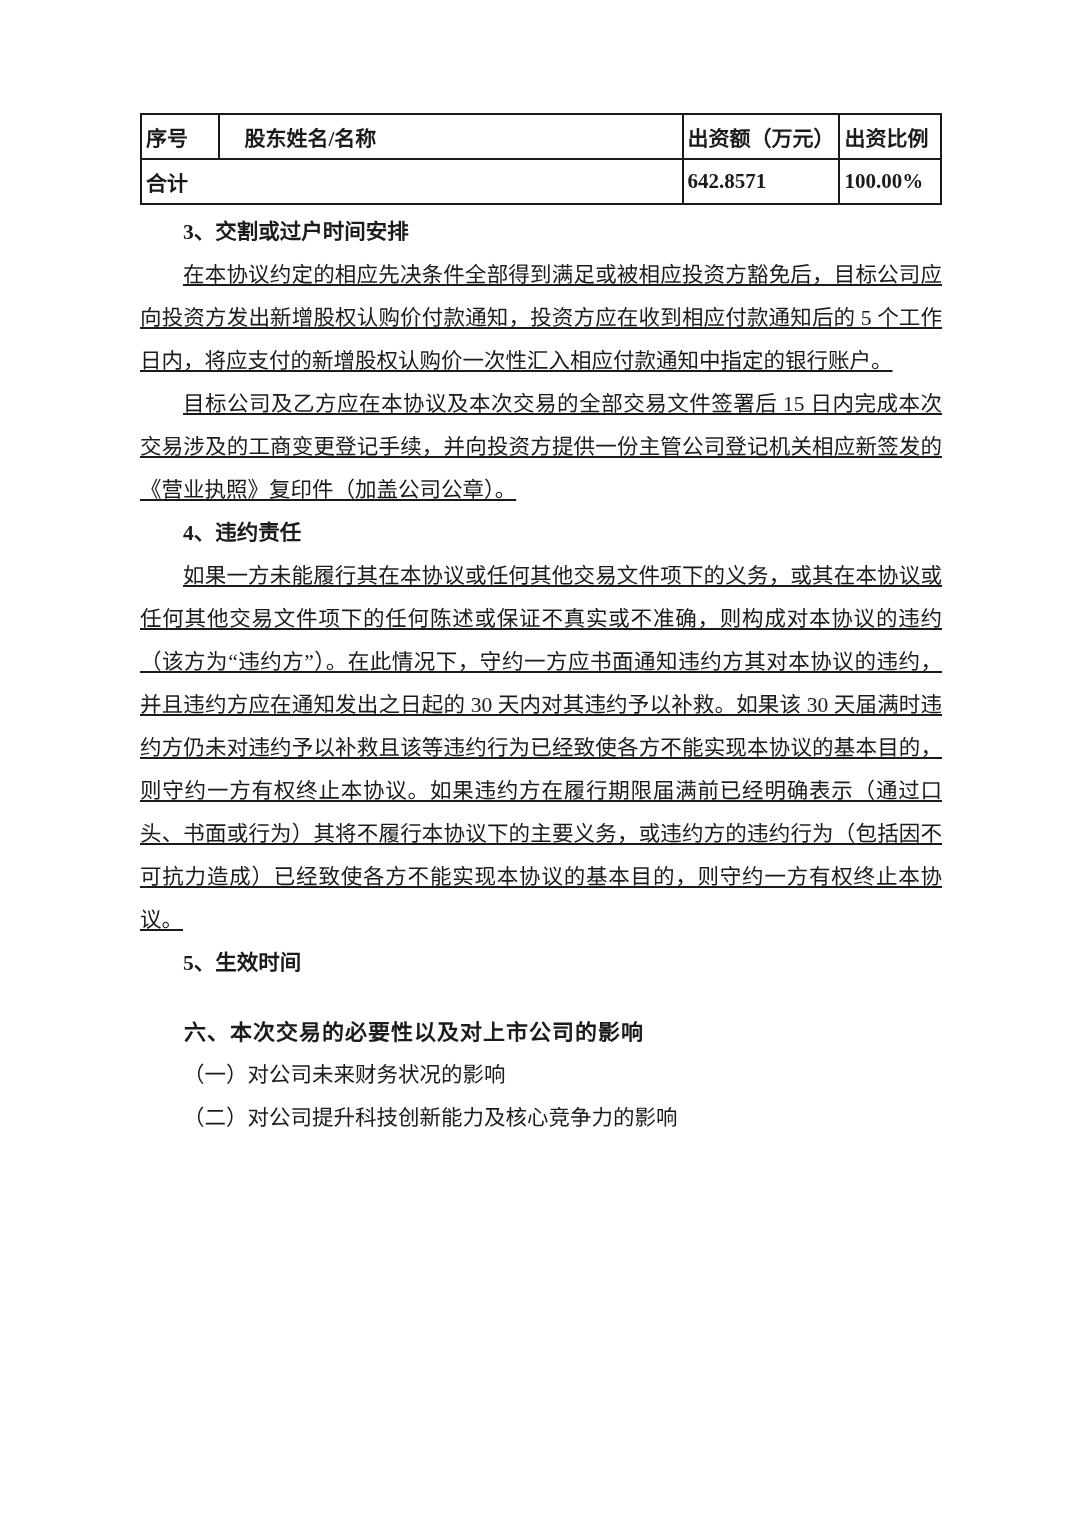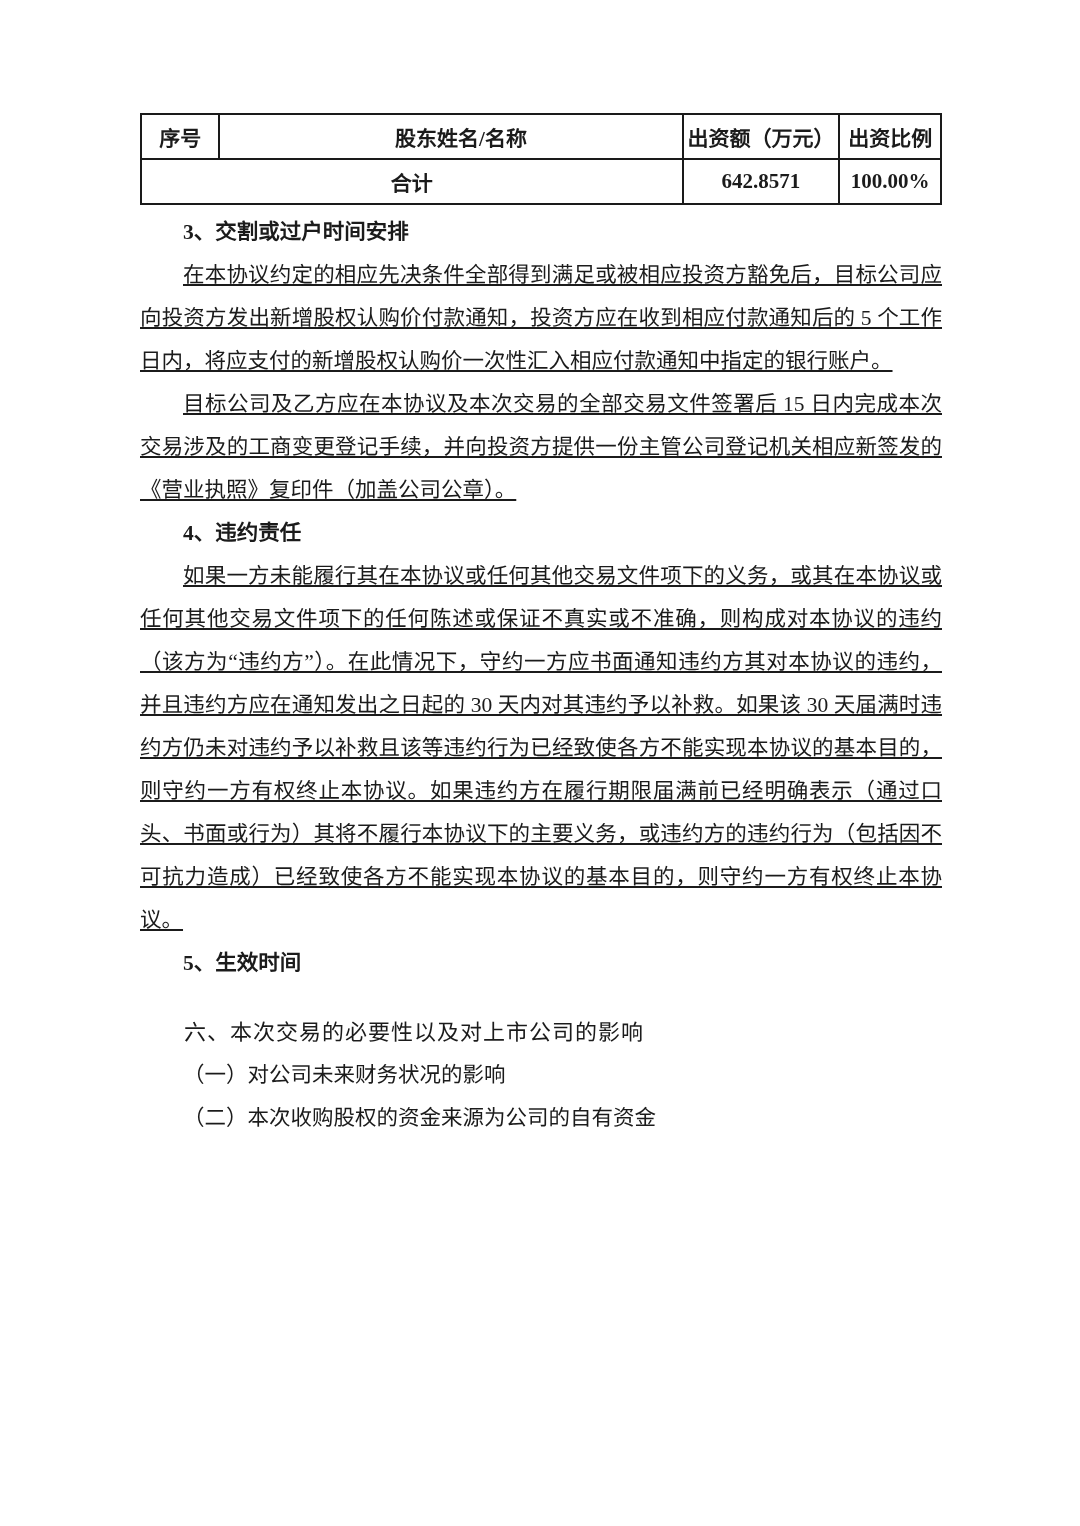--- a/index.html
+++ b/index.html
@@ -22,21 +22,21 @@
   }
   
   table.shareholder {
     width: 100%;
     border-collapse: collapse;
     table-layout: fixed;
   }
   table.shareholder th,
   table.shareholder td {
     border: 2px solid #1a1a1a;
-    text-align: center;
+    text-align: left;
     vertical-align: middle;
     font-weight: bold;
     font-size: 21px;
     height: 45px;
     padding: 2px 4px;
   }
   table.shareholder .col-no    { width: 9.8%;  }
   table.shareholder .col-name  { width: 57.9%; padding-left: 24px; }
   table.shareholder .col-amt   { width: 19.6%; }
   table.shareholder .col-ratio { width: 12.7%; }
@@ -52,21 +52,21 @@
     margin: 0;
     text-decoration: underline;
   }
   .h-num {
     font-weight: bold;
     text-indent: 2em;
     line-height: 43px;
   }
   .h-major {
     font-family: "Liberation Sans", "DejaVu Sans", sans-serif;
-    font-weight: normal;
+    font-weight: bold;
     font-size: 22px;
     letter-spacing: 1px;
     text-indent: 2em;
     line-height: 43px;
     margin-top: 26px;
   }
   .sub-head {
     text-indent: 2em;
     line-height: 43px;
   }
@@ -98,17 +98,17 @@
       <p>在本协议约定的相应先决条件全部得到满足或被相应投资方豁免后，目标公司应向投资方发出新增股权认购价付款通知，投资方应在收到相应付款通知后的 5 个工作日内，将应支付的新增股权认购价一次性汇入相应付款通知中指定的银行账户。</p>
       <p>目标公司及乙方应在本协议及本次交易的全部交易文件签署后 15 日内完成本次交易涉及的工商变更登记手续，并向投资方提供一份主管公司登记机关相应新签发的《营业执照》复印件（加盖公司公章）。</p>
 
       <div class="h-num">4、违约责任</div>
       <p>如果一方未能履行其在本协议或任何其他交易文件项下的义务，或其在本协议或任何其他交易文件项下的任何陈述或保证不真实或不准确，则构成对本协议的违约（该方为“违约方”）。在此情况下，守约一方应书面通知违约方其对本协议的违约，并且违约方应在通知发出之日起的 30 天内对其违约予以补救。如果该 30 天届满时违约方仍未对违约予以补救且该等违约行为已经致使各方不能实现本协议的基本目的，则守约一方有权终止本协议。如果违约方在履行期限届满前已经明确表示（通过口头、书面或行为）其将不履行本协议下的主要义务，或违约方的违约行为（包括因不可抗力造成）已经致使各方不能实现本协议的基本目的，则守约一方有权终止本协议。</p>
 
       <div class="h-num">5、生效时间</div>
 
       <div class="h-major">六、本次交易的必要性以及对上市公司的影响</div>
       <div class="sub-head">（一）对公司未来财务状况的影响</div>
-      <div class="sub-head">（二）本次收购股权的资金来源为公司的自有资金</div>
+      <div class="sub-head">（二）对公司提升科技创新能力及核心竞争力的影响</div>
     </div>
 
   </div>
 </div>
 
 </body></html>

